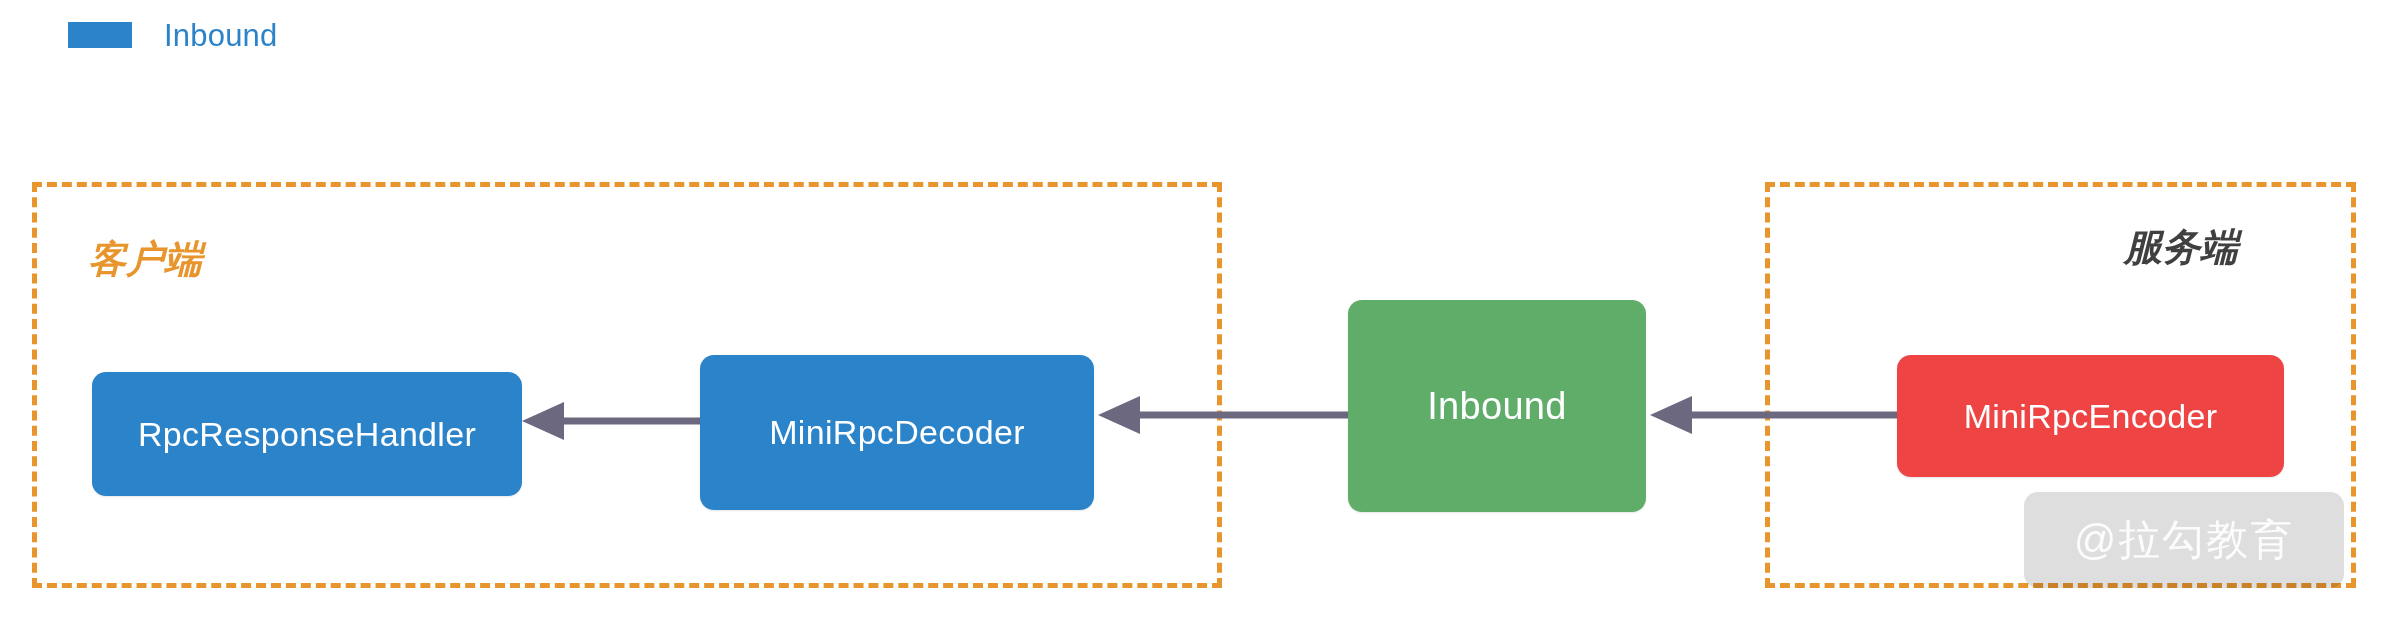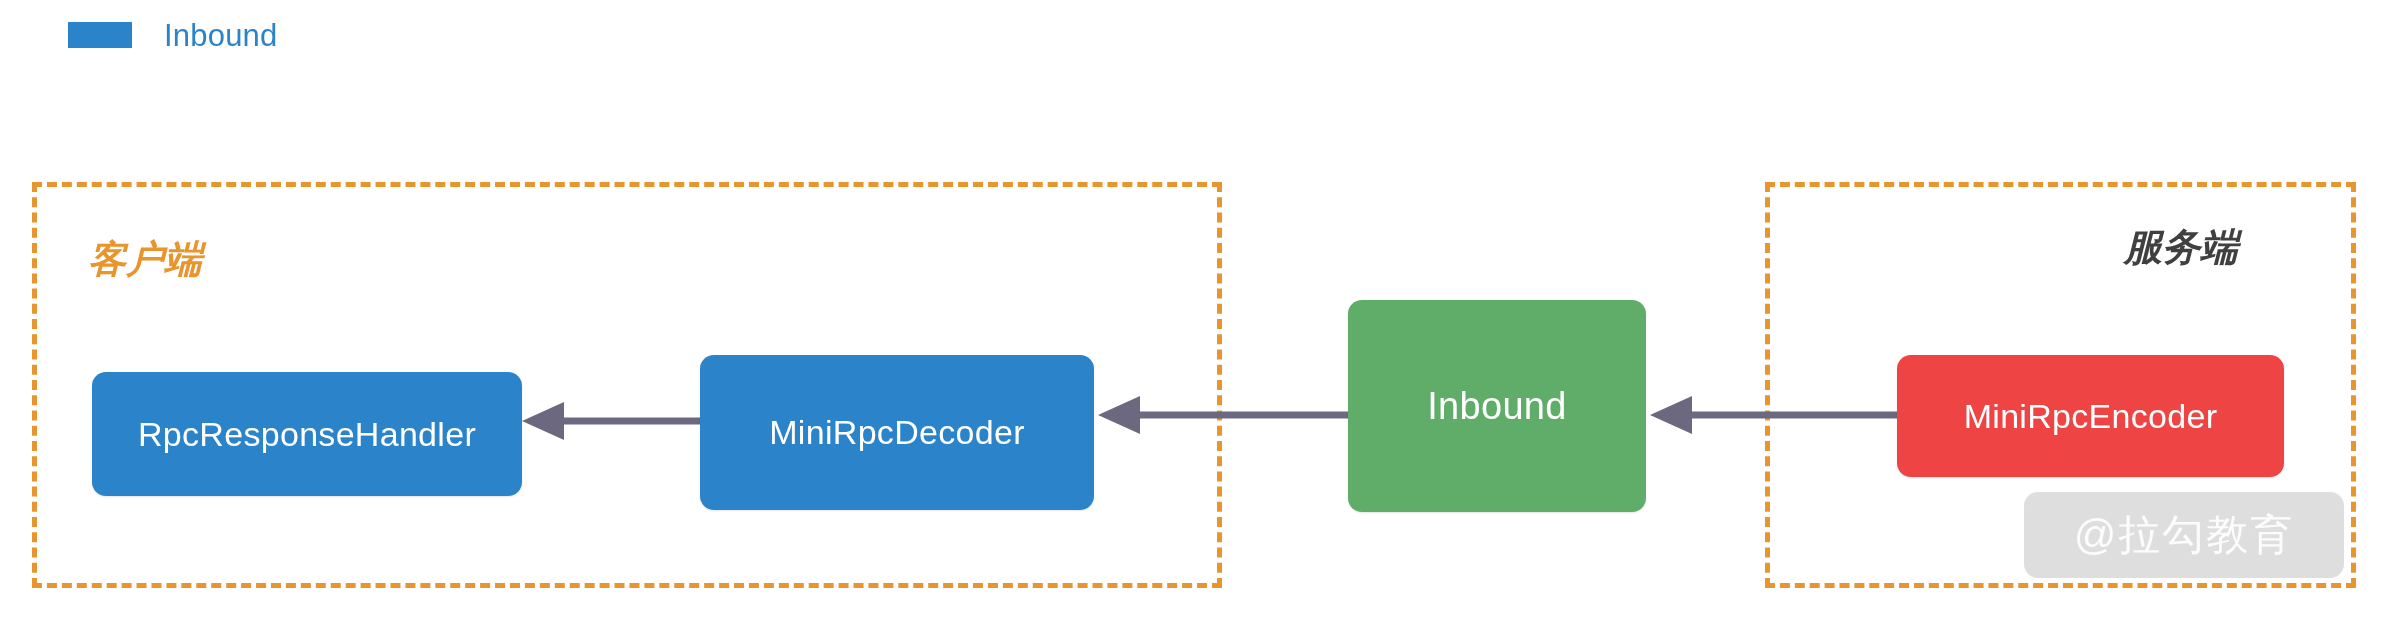--- a/index.html
+++ b/index.html
@@ -134,17 +134,17 @@
   <div class="node" id="nd-1" style="left: 700px; top: 355px; width: 394px; height: 155px; background: rgb(43, 131, 201); color: rgb(255, 255, 255);">
     <span id="ndlb-1">MiniRpcDecoder</span>
   </div>
   <div class="node node-channel" id="nd-2" style="left: 1348px; top: 300px; width: 298px; height: 212px; background: rgb(95, 173, 104); color: rgb(255, 255, 255);">
     <span id="ndlb-2">Inbound</span>
   </div>
   <div class="node" id="nd-3" style="left: 1897px; top: 355px; width: 387px; height: 122px; background: #ef4444; color: rgb(255, 255, 255);">
     <span id="ndlb-3">MiniRpcEncoder</span>
   </div>
 
-  <div class="watermark" id="wm" style="left: 2024px; top: 492px; width: 320px; height: 86px;">
+  <div class="watermark" id="wm" style="left: 2024px; top: 492px; width: 320px; height: 96px;">
     <span id="wmtx">@拉勾教育</span>
   </div>
 
 </div>
 
 </body></html>

